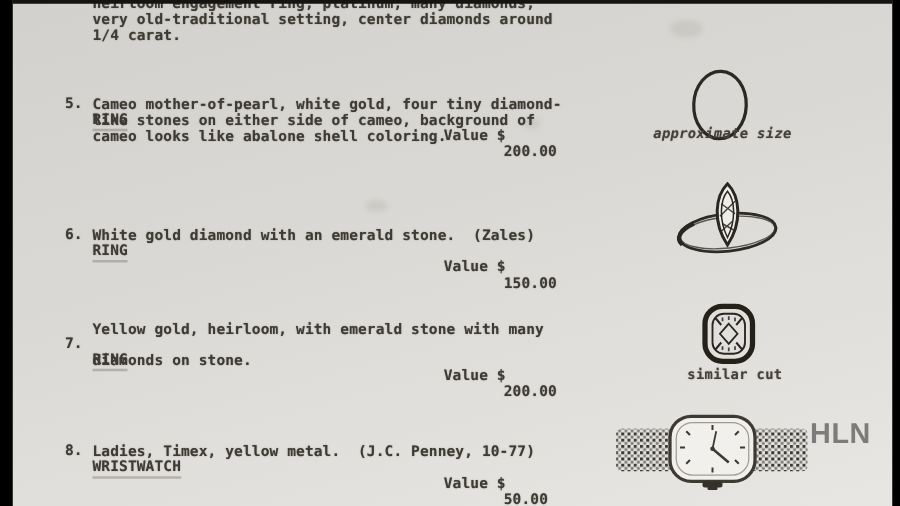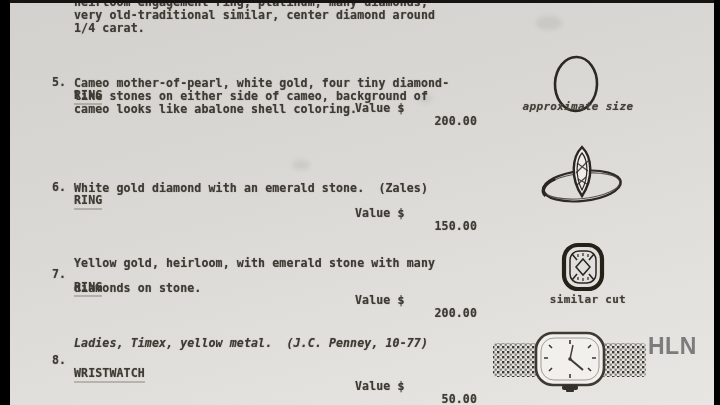--- a/index.html
+++ b/index.html
@@ -23,21 +23,21 @@
     position:absolute; white-space:pre;
     font-size:11.6px; line-height:13px; font-weight:bold;
     color:#3e3a34; text-shadow:0 0 1px rgba(62,56,48,.55);
     letter-spacing:.1px;
   }
   .intro { left:74px; top:-4px; }
   .item-heading { position:absolute; left:0; width:720px; height:14px; }
   .num   { position:absolute; left:52px; }
   .iname { position:absolute; left:74px; border-bottom:2px solid rgba(74,66,58,.28); padding-bottom:1px;text-align:center; }
   .vlabel{ position:absolute; left:355px; }
-  .vamount{ position:absolute; left:421px; width:56px; text-align:right; }
+  .vamount{ position:absolute; left:403px; width:56px; text-align:left; }
   .desc  { left:74px; }
 
   .caption {
     position:absolute; text-align:center; white-space:pre;
     font-size:11px; font-weight:bold; color:#45413a;
     text-shadow:0 0 1px rgba(62,56,48,.5); letter-spacing:.3px;
   }
   .illus { position:absolute; }
   .illus svg { display:block; }
 
@@ -55,21 +55,21 @@
 <div class="paper"></div>
 <div class="top-strip"></div>
 <div class="bar-left"></div>
 <div class="bar-right"></div>
 
 <div class="smudge" style="left:536px;top:16px;width:26px;height:14px;"></div>
 <div class="smudge" style="left:292px;top:160px;width:18px;height:10px;"></div>
 <div class="smudge" style="left:418px;top:94px;width:14px;height:9px;"></div>
 
 <div class="doc-text intro" style="top:-4px;">heirloom engagement ring, platinum, many diamonds,</div>
-<div class="doc-text intro" style="top:9px;">very old-traditional similar, center diamond around</div>
+<div class="doc-text intro" style="top:9px;">very old-traditional setting, center diamonds around</div>
 <div class="doc-text intro" style="top:22px;text-align:right;">1/4 carat.</div>
 
 <div class="item-heading doc-text" style="top:63px;">
   <span class="num">5.</span>
   <span class="iname">RING</span>
   <span class="vlabel">Value $</span>
   <span class="vamount">200.00</span>
 </div>
 <div class="doc-text desc" style="top:77px;">Cameo mother-of-pearl, white gold, four tiny diamond-</div>
 <div class="doc-text desc" style="top:90px;">like stones on either side of cameo, background of</div>
@@ -120,21 +120,21 @@
   </svg>
 </div>
 <div class="caption" style="left:538px;top:293px;width:88px;text-align:right;">similar cut</div>
 
 <div class="item-heading doc-text" style="top:341px;">
   <span class="num">8.</span>
   <span class="iname">WRISTWATCH</span>
   <span class="vlabel">Value $</span>
   <span class="vamount">50.00</span>
 </div>
-<div class="doc-text desc" style="top:337px;font-style:italic;">Ladies, Timex, yellow metal.  (J.C. Penney, 10-77)</div>
+<div class="doc-text desc" style="top:355px;">Ladies, Timex, yellow metal.  (J.C. Penney, 10-77)</div>
 
 <div class="illus" style="left:492px;top:331px;">
   <svg width="156" height="62" viewBox="0 0 156 62">
     <defs>
       <pattern id="weave" width="5" height="5" patternUnits="userSpaceOnUse">
         <rect x="0" y="0" width="2.4" height="2.4" fill="#2e2b26"></rect>
         <rect x="2.6" y="2.6" width="2.2" height="2.2" fill="#5a554e" opacity=".8"></rect>
       </pattern>
     </defs>
     <rect x="1" y="12" width="47" height="34" rx="4" fill="url(#weave)" opacity=".92"></rect>

